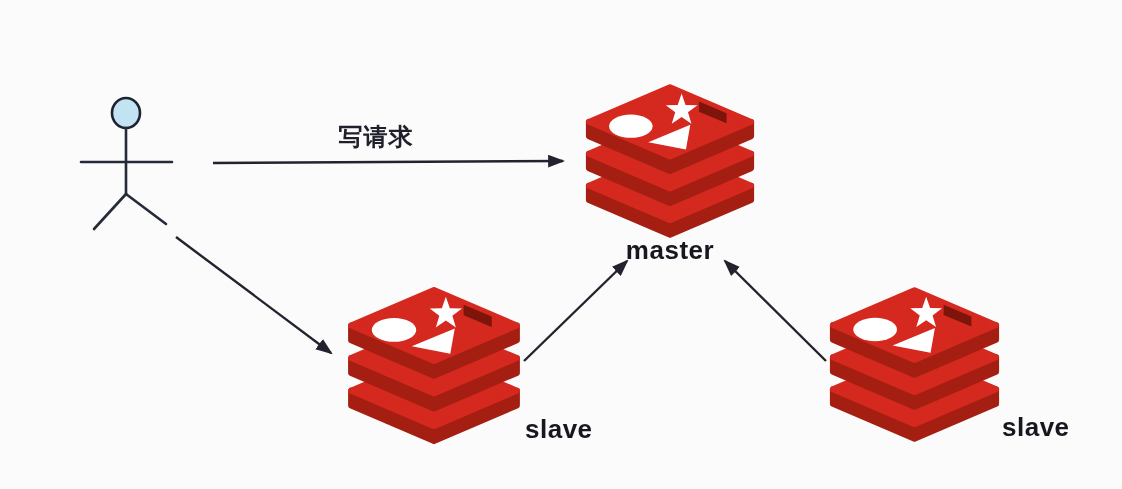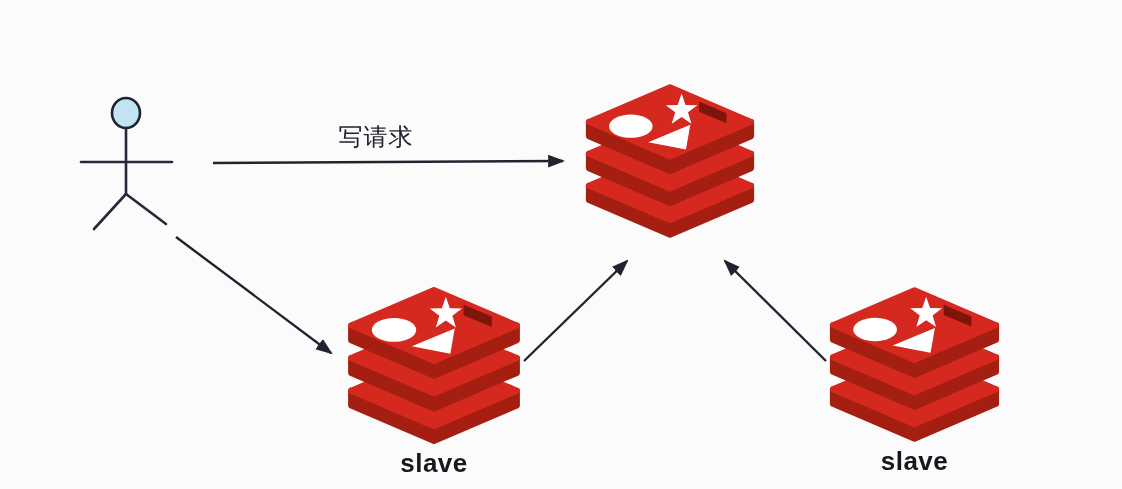--- a/index.html
+++ b/index.html
@@ -14,41 +14,41 @@
     overflow:hidden;
   }
   .overlay{
     position:absolute;left:0;top:0;width:1122px;height:489px;
   }
   .edge{stroke:#23232f;stroke-width:2.4;fill:none;}
   .actor-stroke{stroke:#262a38;stroke-width:2.6;fill:none;stroke-linecap:round;}
   .node{
     position:absolute;
     margin:0;
-    display:flex;flex-direction:column;align-items:center;
+    display:flex;flex-direction:row;align-items:flex-end;
   }
   .cube{display:block;}
   .node-label{
     color:#17171f;
     font-size:26px;
     font-weight:600;
     letter-spacing:.5px;
     line-height:1.1;
     text-align:center;
   }
   .master-caption{position:absolute;left:583px;top:236px;width:174px;}
   .edge-label{
     position:absolute;
     color:#20202c;
     font-size:24px;
     line-height:1.2;
     text-align:center;
     letter-spacing:1px;
   }
-  .write-label{left:296px;top:123px;width:160px;}
+  .write-label{left:296px;top:123px;width:160px;font-weight:bold;}
   .read-label{left:211px;top:256px;width:160px;}
   .redis-top{fill:#d5281e;stroke:#d5281e;}
   .redis-side{fill:#a41e11;stroke:#a41e11;}
   .redis-white{fill:#ffffff;}
   .redis-notch{fill:#7e150b;}
 </style>
 </head>
 <body>
 
 <div class="stage">
@@ -87,20 +87,21 @@
 
       <path class="redis-side" stroke-width="4" stroke-linejoin="round" d="M4,26 L4,36 L60,60 L116,36 L116,26 L60,50 Z"></path>
       <path class="redis-top" stroke-width="4" stroke-linejoin="round" d="M60,2 L116,26 L60,50 L4,26 Z"></path>
 
       <polygon class="redis-white" points="68,6.5 70.7,14.3 78.9,14.5 72.4,19.4 74.8,27.3 68,22.6 61.2,27.3 63.6,19.4 57.1,14.5 65.3,14.3"></polygon>
       <ellipse class="redis-white" cx="33" cy="29" rx="15" ry="8"></ellipse>
       <polygon class="redis-white" points="45,40 74,28 71,45"></polygon>
       <polygon class="redis-notch" points="80,12 99,20 99,27 80,19"></polygon>
     </svg>
   </figure>
+  <div class="node-label master-caption">master</div>
 
   <figure class="node" style="left:343px;top:287px;">
     <svg class="cube" width="182" height="157" viewBox="0 0 120 106">
       <path class="redis-side" stroke-width="4" stroke-linejoin="round" d="M4,70 L4,80 L60,104 L116,80 L116,70 L60,94 Z"></path>
       <path class="redis-top" stroke-width="4" stroke-linejoin="round" d="M60,46 L116,70 L60,94 L4,70 Z"></path>
       <path class="redis-side" stroke-width="4" stroke-linejoin="round" d="M4,48 L4,58 L60,82 L116,58 L116,48 L60,72 Z"></path>
       <path class="redis-top" stroke-width="4" stroke-linejoin="round" d="M60,24 L116,48 L60,72 L4,48 Z"></path>
       <path class="redis-side" stroke-width="4" stroke-linejoin="round" d="M4,26 L4,36 L60,60 L116,36 L116,26 L60,50 Z"></path>
       <path class="redis-top" stroke-width="4" stroke-linejoin="round" d="M60,2 L116,26 L60,50 L4,26 Z"></path>
       <polygon class="redis-white" points="68,6.5 70.7,14.3 78.9,14.5 72.4,19.4 74.8,27.3 68,22.6 61.2,27.3 63.6,19.4 57.1,14.5 65.3,14.3"></polygon>

